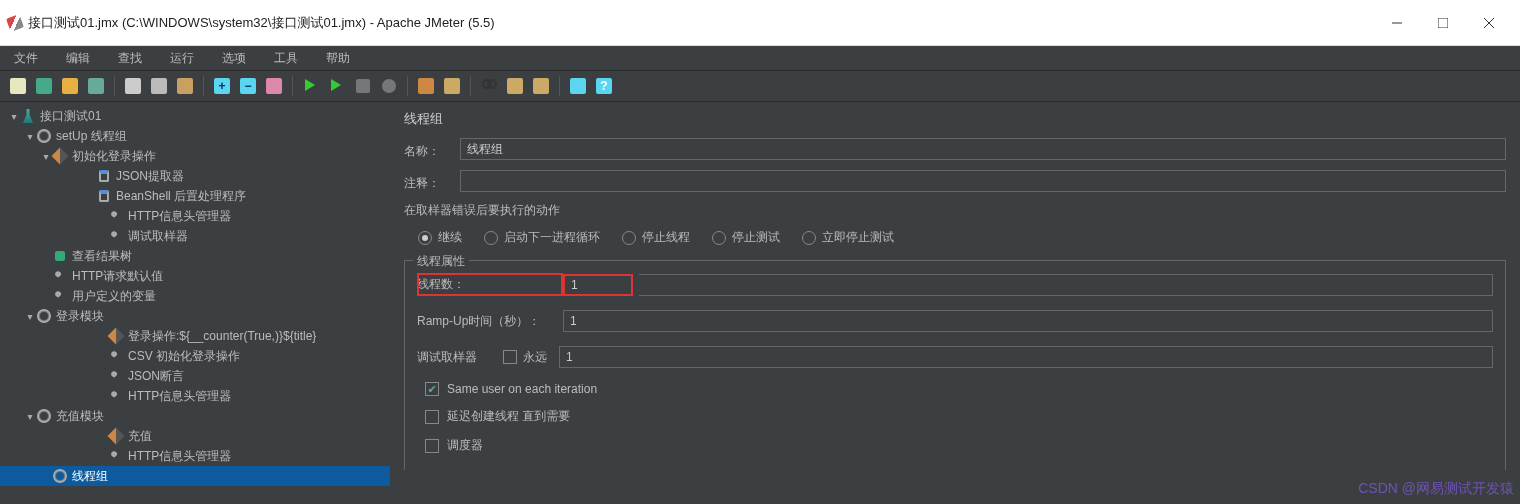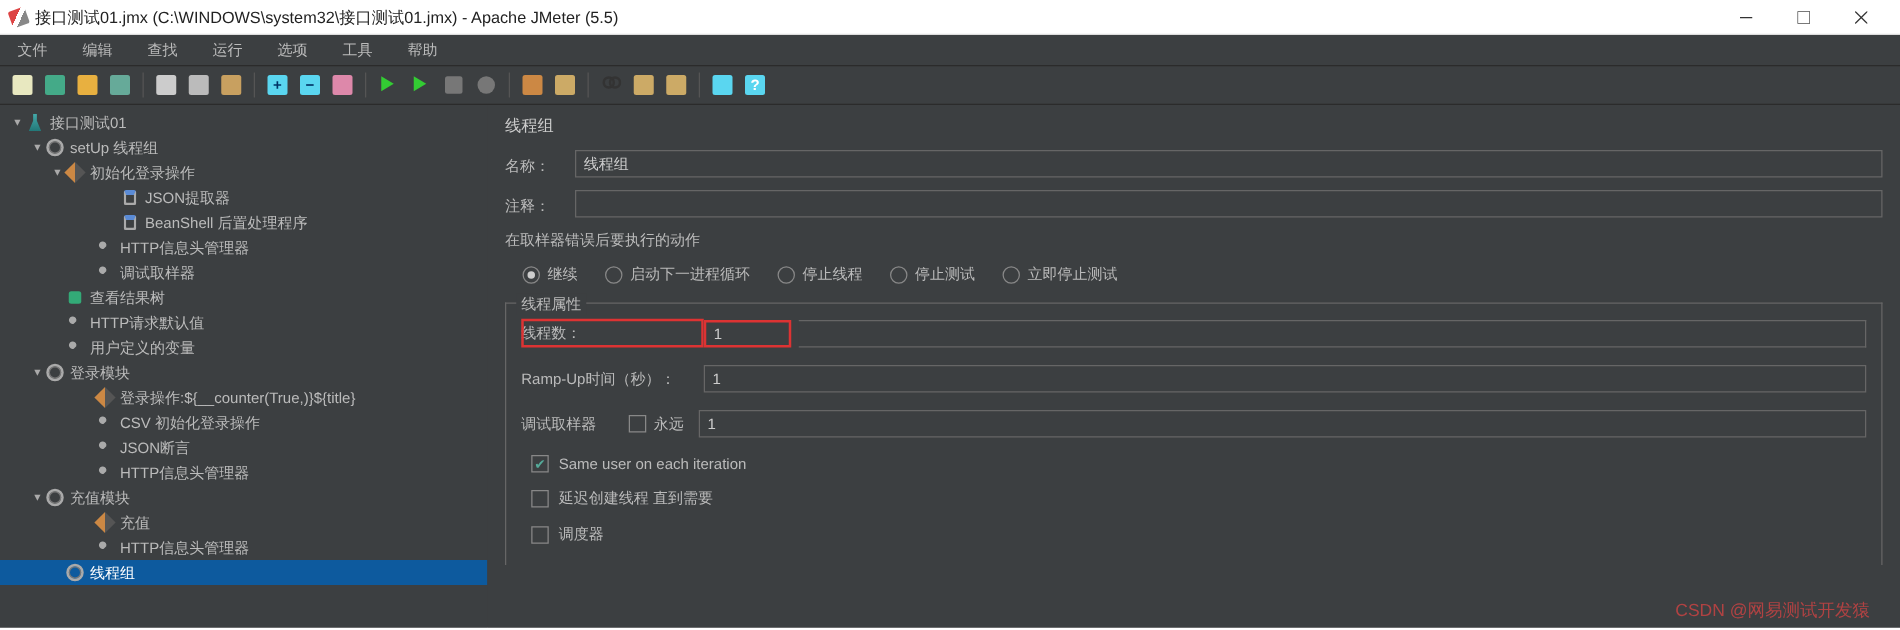--- a/index.html
+++ b/index.html
@@ -1,19 +1,19 @@
 <!DOCTYPE html>
 <html><head>
 <meta charset="utf-8">
 <style>
 * { margin:0; padding:0; box-sizing:border-box; font-family:"Microsoft YaHei",Arial,sans-serif; font-size:12px; }
 body { background:#fff; width:1520px; height:504px; overflow:hidden; position:relative; }
 
 
-.titlebar { height:28px; background:#fff; display:flex; align-items:center; padding:0 8px; border-bottom:1px solid #ddd; }
+.titlebar { height:46px; background:#fff; display:flex; align-items:center; padding:0 8px; border-bottom:1px solid #ddd; }
 .titlebar .feather { width:14px; height:14px; margin-right:6px; background:linear-gradient(135deg,#d44 40%,#fff 40%,#fff 60%,#888 60%); border-radius:2px; transform:rotate(-20deg); }
 .titlebar .title { flex:1; color:#222; font-size:13px; }
 .winbtns { display:flex; gap:0; margin-left:auto; }
 .winbtn { width:46px; height:28px; display:flex; align-items:center; justify-content:center; color:#333; font-size:14px; }
 .winbtn svg { width:10px; height:10px; stroke:#333; stroke-width:1; fill:none; }
 
 
 .menubar { height:24px; background:#3c3f41; display:flex; align-items:center; padding:0 6px; gap:12px; }
 .menubar .menu { color:#bbb; padding:3px 8px; cursor:default; }
 
@@ -22,21 +22,21 @@
 .tbtn { width:24px; height:24px; display:flex; align-items:center; justify-content:center; }
 .tsep { width:1px; height:20px; background:#555; margin:0 4px; }
 
 
 .main { display:flex; height:418px; background:#3c3f41; }
 .tree { width:390px; background:#3c3f41; overflow:auto; padding-top:4px; }
 .tree-row { display:flex; align-items:center; height:20px; color:#bbb; white-space:nowrap; }
 .tree-row.selected { background:#0d5a9e; color:#fff; }
 .tree-row .caret { width:12px; text-align:center; color:#aaa; font-size:10px; }
 .tree-row .icon { width:16px; height:16px; margin-right:4px; display:inline-flex; align-items:center; justify-content:center; }
-.pad0{padding-left:8px}.pad1{padding-left:24px}.pad2{padding-left:40px}.pad3{padding-left:64px}.pad4{padding-left:84px}
+.pad0{padding-left:8px}.pad1{padding-left:24px}.pad2{padding-left:40px}.pad3{padding-left:96px}.pad4{padding-left:84px}
 
 
 .panel { flex:1; background:#3c3f41; padding:8px 14px 8px 14px; color:#bbb; overflow:hidden; }
 .panel h3 { font-size:13px; font-weight:normal; color:#ccc; margin-bottom:10px; }
 .frow { display:flex; align-items:flex-end; margin-bottom:10px; }
 .flabel { width:56px; color:#bbb; }
 .finput { flex:1; height:22px; background:#3c3f41; border:1px solid #666; color:#ccc; padding:0 6px; }
 .section-label { color:#bbb; margin:6px 0 10px 0; }
 .radio-row { display:flex; align-items:flex-end; gap:22px; margin:0 0 14px 14px; }
 .radio { display:flex; align-items:center; gap:6px; color:#bbb; }
@@ -46,21 +46,21 @@
 .fs-legend { position:absolute; top:-8px; left:8px; background:#3c3f41; padding:0 4px; color:#bbb; }
 .fs-row { display:flex; align-items:center; margin-bottom:14px; }
 .fs-label { width:146px; text-align:left; padding-right:10px; color:#bbb; }
 .fs-input { flex:1; height:22px; background:#3c3f41; border:1px solid #666; color:#ccc; padding:0 6px; }
 .redbox { border:2px solid #d33 !important; }
 .redlabel { outline:2px solid #d33; outline-offset:-2px; padding:3px 0; margin-right:0; }
 .cb-row { display:flex; align-items:center; gap:8px; margin:0 0 12px 8px; color:#bbb; }
 .cb { width:14px; height:14px; border:1px solid #888; display:inline-flex; align-items:center; justify-content:center; font-size:11px; color:#5a9; }
 
 
-.watermark { position:absolute; right:24px; bottom:6px; color:#ef4444; font-size:14px; opacity:.65; }
+.watermark { position:absolute; right:6px; bottom:6px; color:#8b5cf6; font-size:14px; opacity:.65; }
 
 
 .ico-flask{background:linear-gradient(#4aa,#277);width:10px;height:14px;clip-path:polygon(35% 0,65% 0,65% 40%,100% 100%,0 100%,35% 40%)}
 .ico-gear{width:14px;height:14px;border:2px solid #aaa;border-radius:50%;box-shadow:0 0 0 1px #777 inset}
 .ico-pencil{width:12px;height:12px;background:linear-gradient(45deg,#c84 50%,#555 50%);transform:rotate(45deg)}
 .ico-clip{width:10px;height:12px;border:2px solid #aaa;border-radius:2px;border-top:4px solid #5a8bd6}
 .ico-node{width:10px;height:10px;background:#3a7;border-radius:2px}
 </style>
 </head>
 <body>

